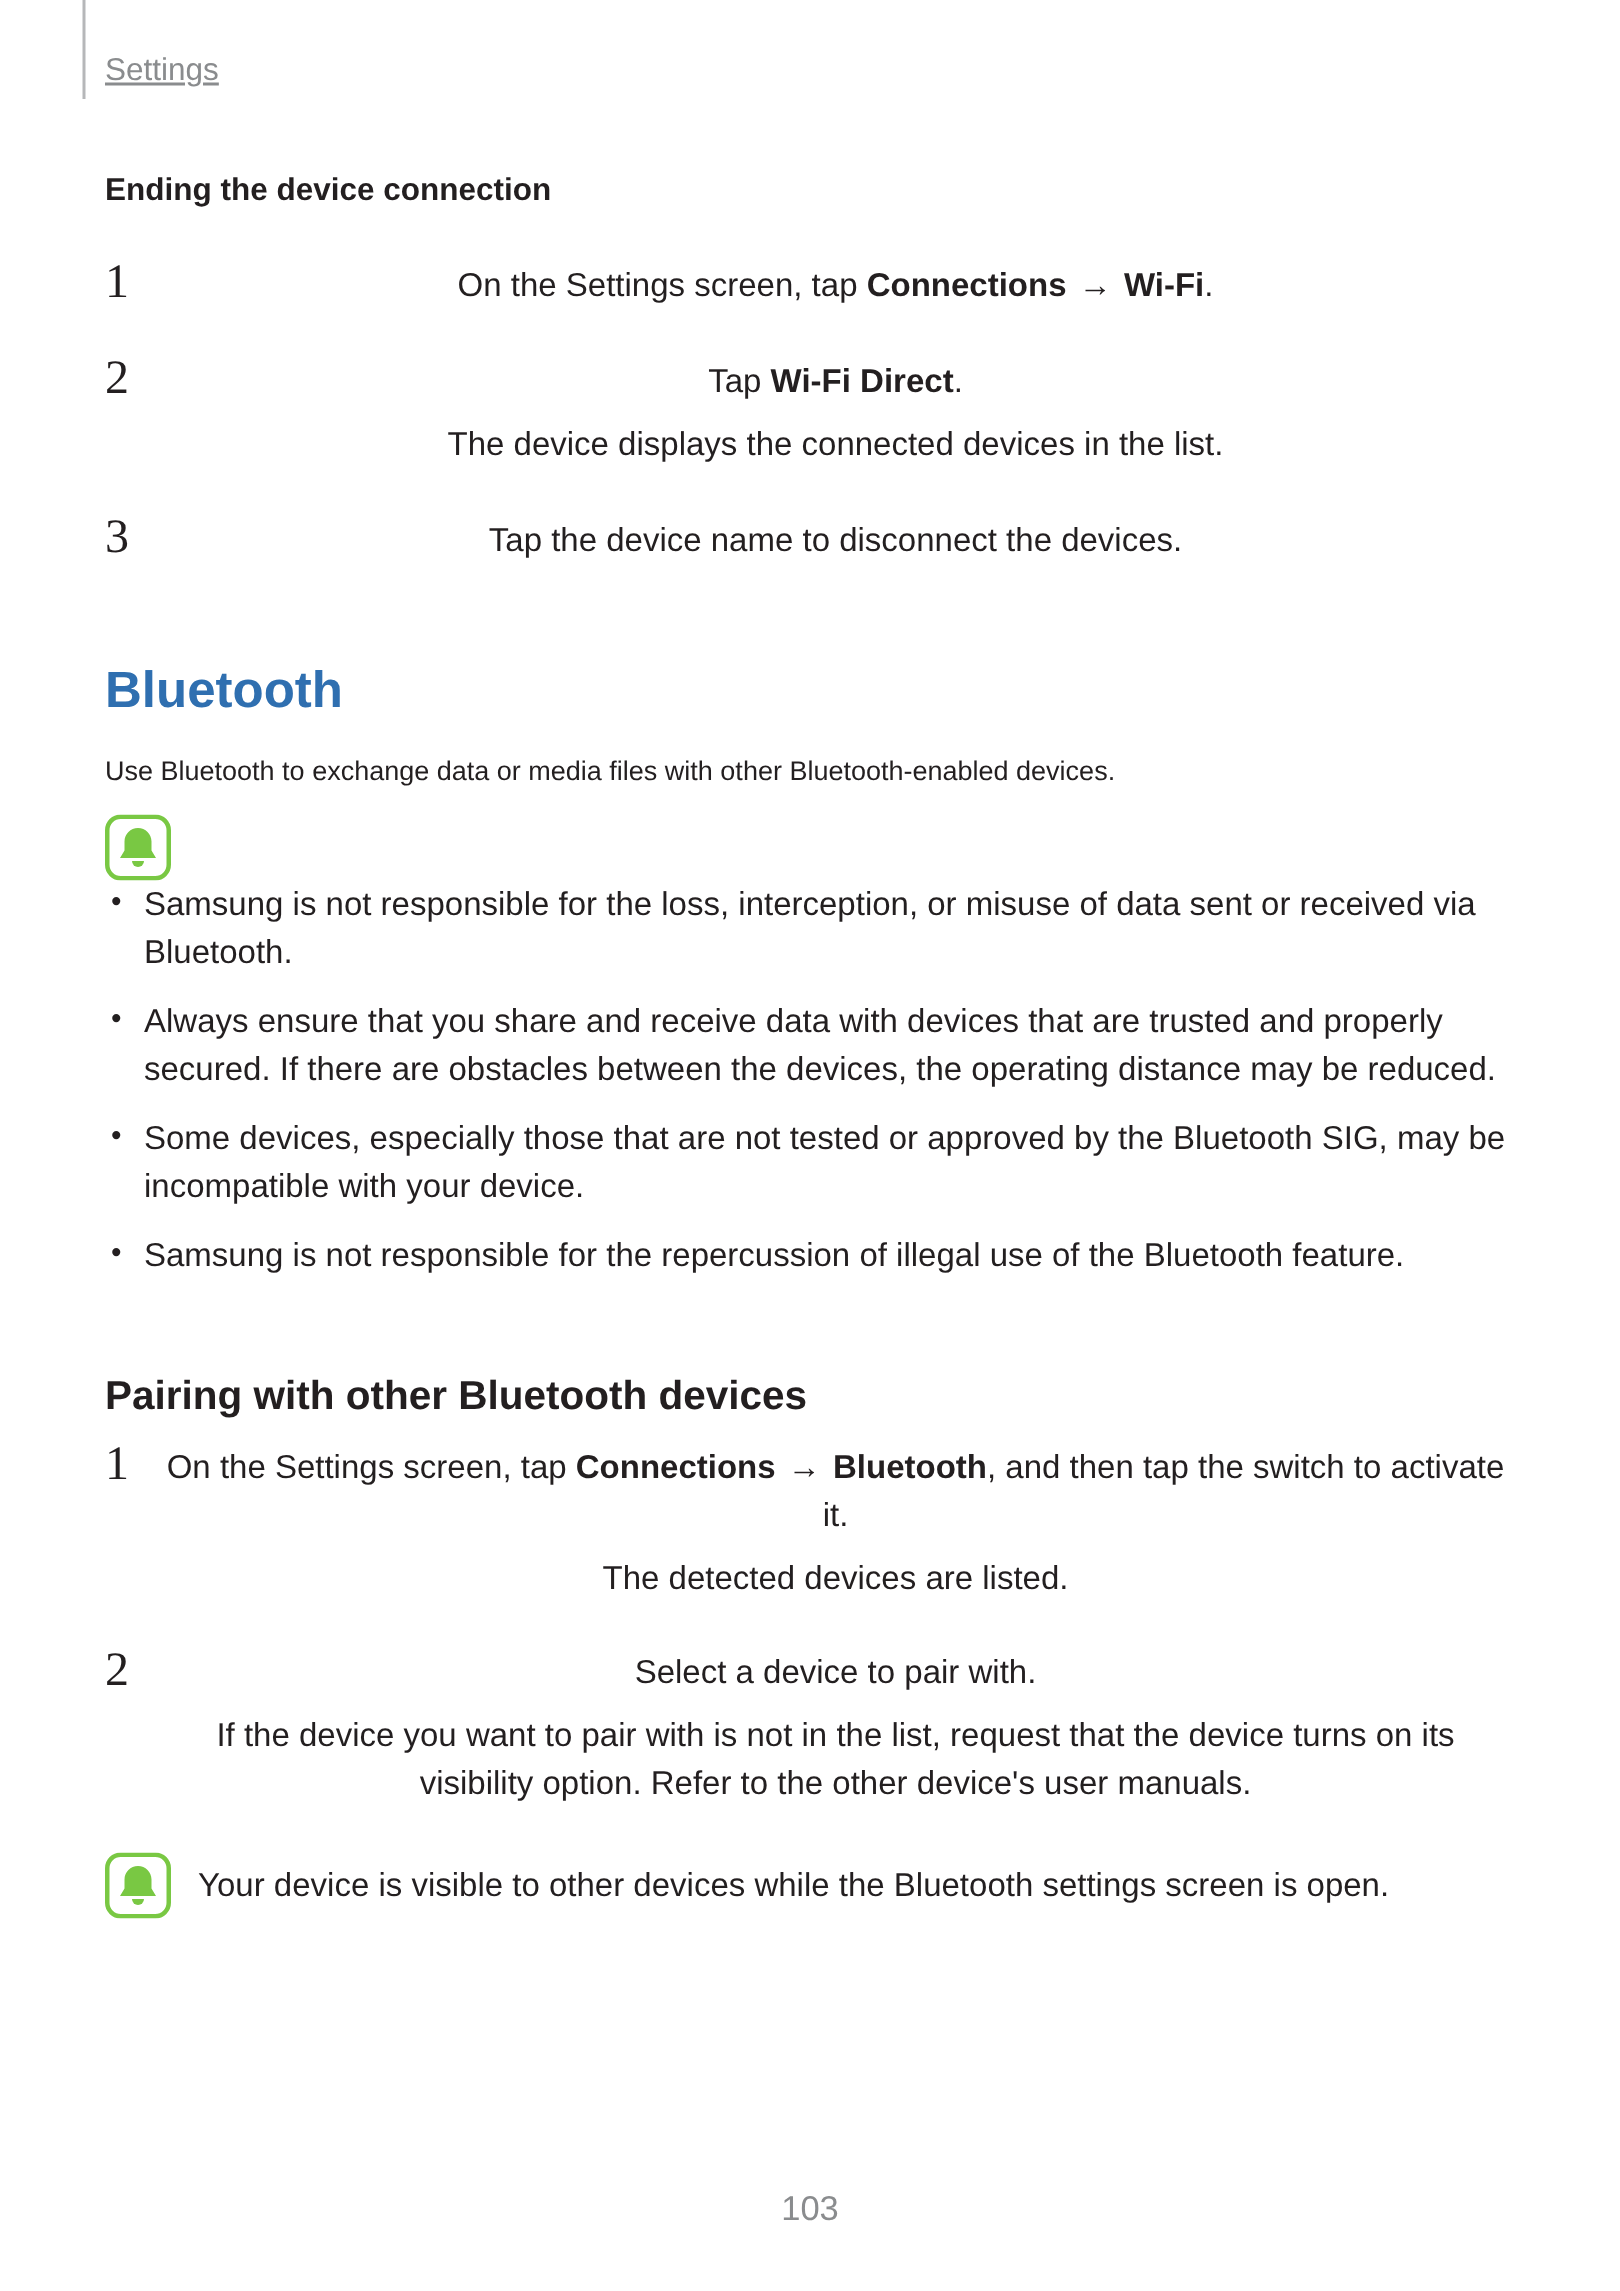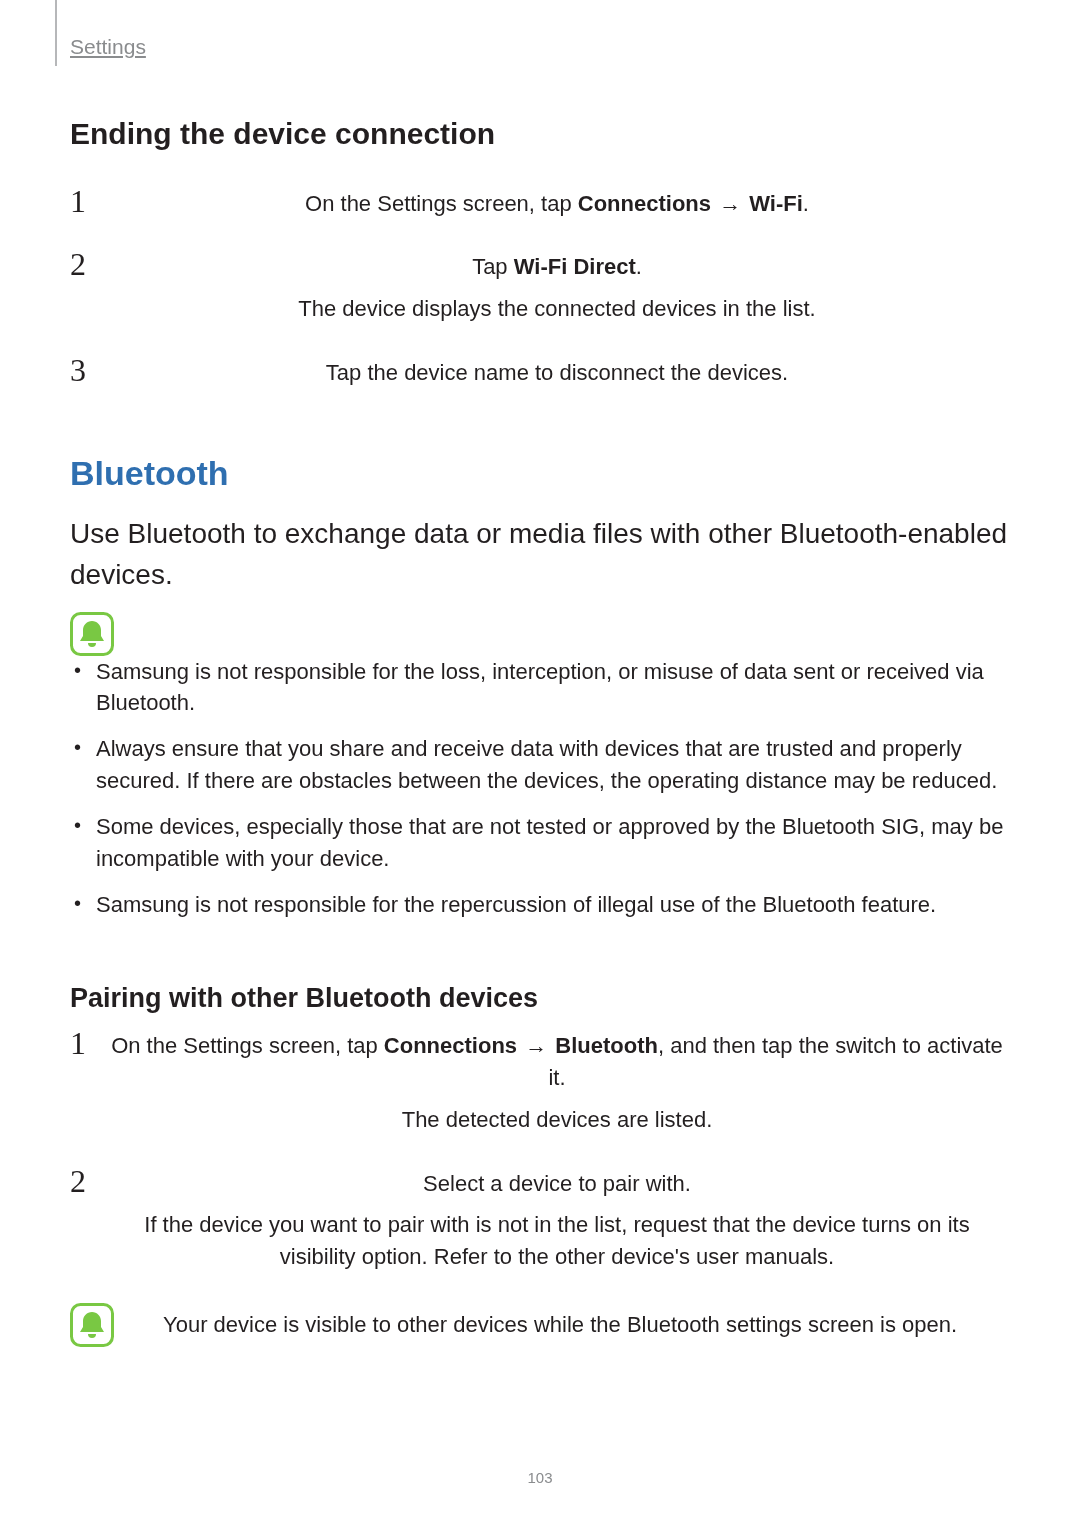--- a/index.html
+++ b/index.html
@@ -29,40 +29,40 @@
     top: 32px;
     color: #8a8c8e;
     font-size: 21px;
     text-decoration: underline;
   }
   .content {
     padding-top: 80px;
   }
   .h3 {
     font-weight: 600;
-    font-size: 30px;
+    font-size: 21px;
     margin-bottom: 28px;
     color: #231f20;
   }
   .h2 {
     font-weight: 600;
     font-size: 27px;
     margin-top: 44px;
     margin-bottom: 8px;
     color: #231f20;
   }
   .h1-blue {
     color: #2f6fb0;
     font-weight: 700;
     font-size: 34px;
     margin-top: 50px;
     margin-bottom: 16px;
   }
   .body-p {
-    font-size: 28px;
+    font-size: 18px;
     margin-bottom: 14px;
   }
   .step {
     display: flex;
     align-items: flex-start;
     margin-bottom: 18px;
   }
   .step .num {
     font-family: Georgia, "Times New Roman", serif;
     font-size: 32px;
@@ -114,30 +114,29 @@
     margin-top: 6px;
   }
   .single-note {
     display: flex;
     align-items: center;
     margin-top: 18px;
   }
   .single-note .note-text {
     flex: 1;
     padding-top: 2px;
-    margin-left: 31px;
   }
   .page-number {
     position: absolute;
     bottom: 38px;
     left: 0;
     width: 100%;
     text-align: center;
     color: #8a8c8e;
-    font-size: 15px;
+    font-size: 23px;
   }
 </style>
 </head>
 <body>
 
 <div class="header-rule"></div>
 <div class="header-label">Settings</div>
 
 <div class="page">
   <div class="content">

